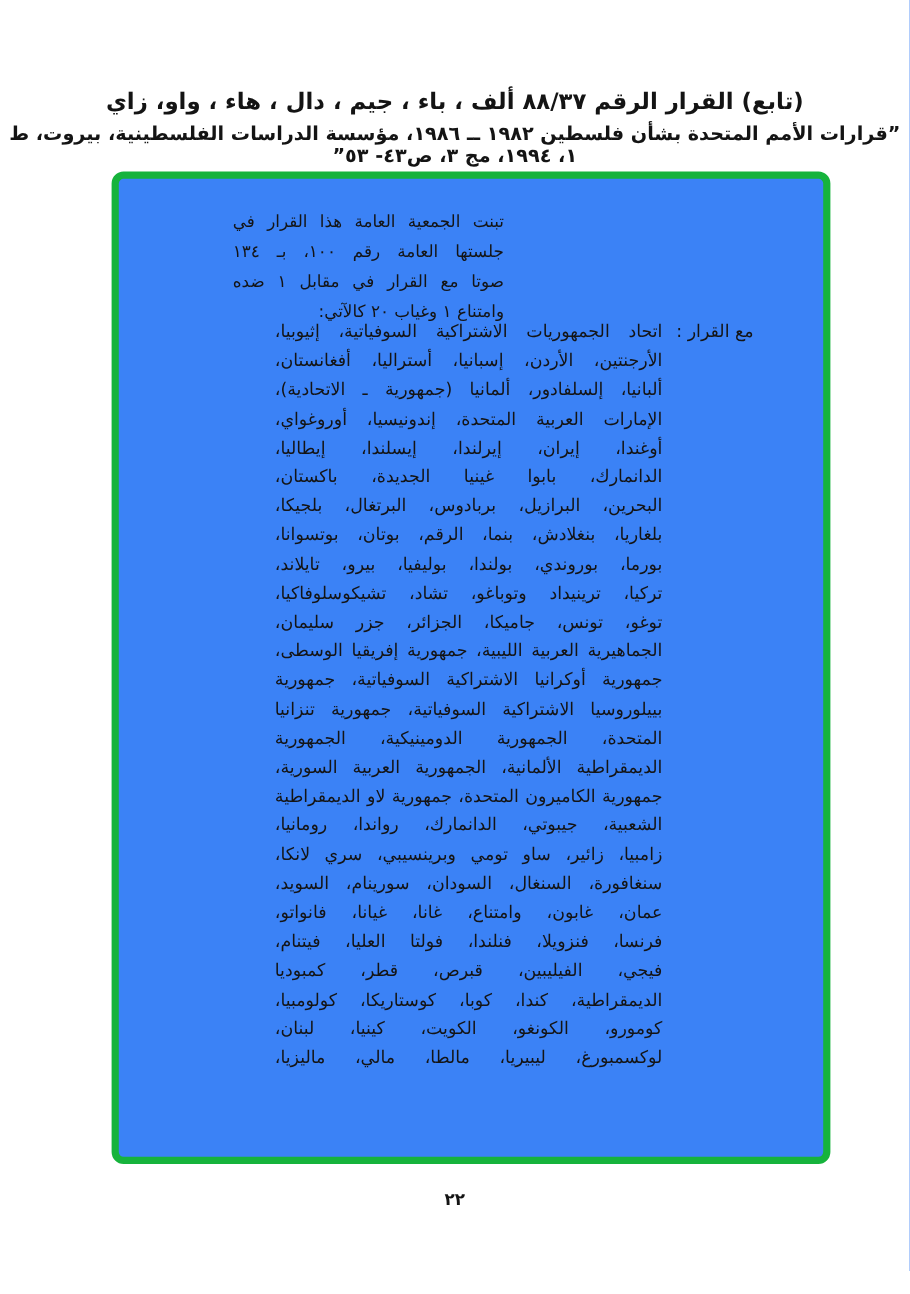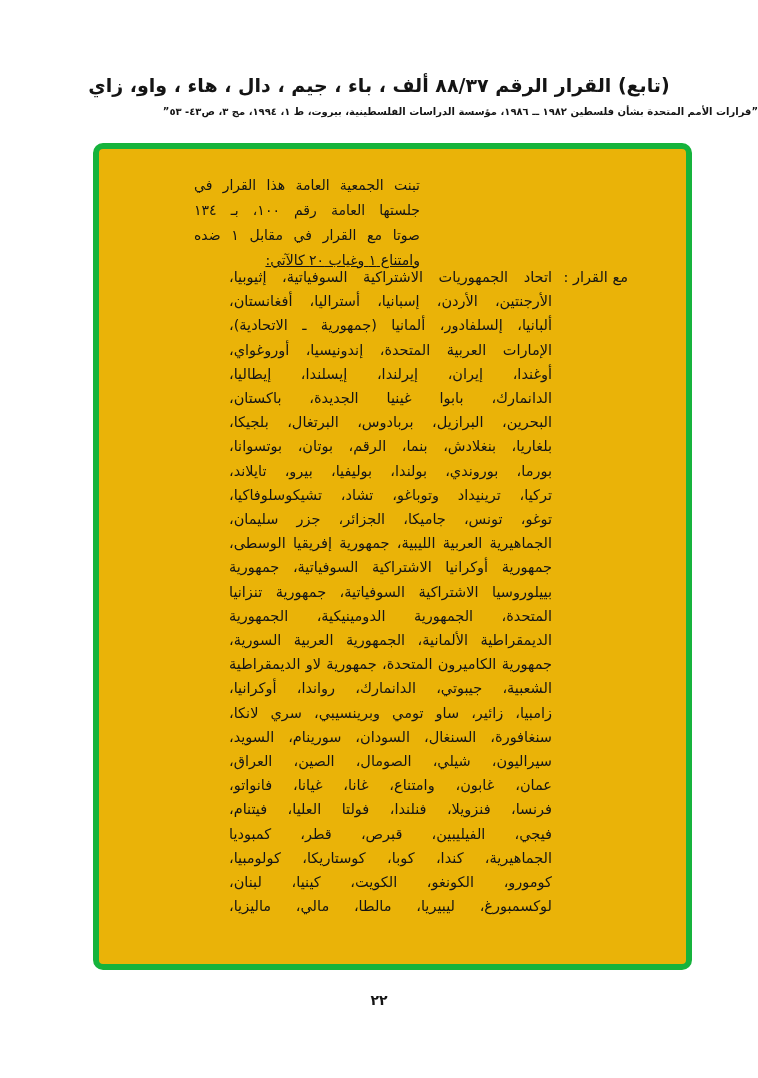--- a/index.html
+++ b/index.html
@@ -9,46 +9,46 @@
     font-family:"DejaVu Sans",sans-serif;
   }
   .title{
     position:absolute;top:73px;left:0;width:758px;
     text-align:center;direction:rtl;
     font-weight:bold;font-size:19px;line-height:24px;
     letter-spacing:0.2px;
   }
   .source{
     position:absolute;top:103px;left:0;width:758px;
-    direction:rtl;
-    font-weight:bold;font-size:10px;line-height:18px;
+    text-align:center;direction:rtl;
+    font-weight:bold;font-size:16px;line-height:18px;
   }
   .resolution-box{
     position:absolute;left:93px;top:143px;width:599px;height:827px;
     box-sizing:border-box;border:6px solid #16B33C;border-radius:10px;
-    background:#eab308;overflow:hidden;
+    background:#3b82f6;overflow:hidden;
   }
   .intro{
     position:absolute;top:24px;right:266px;width:226px;
     direction:rtl;font-size:14px;line-height:25px;
   }
   .vote{
     position:absolute;top:116px;right:58px;width:442px;
     direction:rtl;font-size:14.5px;line-height:24.2px;
   }
   .vote-label{
     position:absolute;right:0;top:0;white-space:nowrap;
   }
   .vote-lines{padding-right:76px;margin-left:43px;}
   .jline{
     text-align:justify;
     text-align-last:justify;
     -moz-text-align-last:justify;
   }
-  .intro .jline:last-child{text-align-last:right;text-decoration:underline;}
+  .intro .jline:last-child{text-align-last:right;}
   .page-number{
     position:absolute;top:992px;left:0;width:758px;
     text-align:center;direction:rtl;
     font-weight:bold;font-size:14px;letter-spacing:5px;
   }
 </style>
 </head>
 <body>
 
 <div class="title" dir="rtl">(تابع) القرار الرقم ٨٨/٣٧ ألف ، باء ، جيم ، دال ، هاء ، واو، زاي</div>
@@ -77,28 +77,27 @@
         <div class="jline">بلغاريا، بنغلادش، بنما، الرقم، بوتان، بوتسوانا،</div>
         <div class="jline">بورما، بوروندي، بولندا، بوليفيا، بيرو، تايلاند،</div>
         <div class="jline">تركيا، ترينيداد وتوباغو، تشاد، تشيكوسلوفاكيا،</div>
         <div class="jline">توغو، تونس، جاميكا، الجزائر، جزر سليمان،</div>
         <div class="jline">الجماهيرية العربية الليبية، جمهورية إفريقيا الوسطى،</div>
         <div class="jline">جمهورية أوكرانيا الاشتراكية السوفياتية، جمهورية</div>
         <div class="jline">بييلوروسيا الاشتراكية السوفياتية، جمهورية تنزانيا</div>
         <div class="jline">المتحدة، الجمهورية الدومينيكية، الجمهورية</div>
         <div class="jline">الديمقراطية الألمانية، الجمهورية العربية السورية،</div>
         <div class="jline">جمهورية الكاميرون المتحدة، جمهورية لاو الديمقراطية</div>
-        <div class="jline">الشعبية، جيبوتي، الدانمارك، رواندا، أوكرانيا،</div>
+        <div class="jline">الشعبية، جيبوتي، الدانمارك، رواندا، رومانيا،</div>
         <div class="jline">زامبيا، زائير، ساو تومي وبرينسيبي، سري لانكا،</div>
         <div class="jline">سنغافورة، السنغال، السودان، سورينام، السويد،</div>
-        <div class="jline">سيراليون، شيلي، الصومال، الصين، العراق،</div>
         <div class="jline">عمان، غابون، وامتناع، غانا، غيانا، فانواتو،</div>
         <div class="jline">فرنسا، فنزويلا، فنلندا، فولتا العليا، فيتنام،</div>
         <div class="jline">فيجي، الفيليبين، قبرص، قطر، كمبوديا</div>
-        <div class="jline">الجماهيرية، كندا، كوبا، كوستاريكا، كولومبيا،</div>
+        <div class="jline">الديمقراطية، كندا، كوبا، كوستاريكا، كولومبيا،</div>
         <div class="jline">كومورو، الكونغو، الكويت، كينيا، لبنان،</div>
         <div class="jline">لوكسمبورغ، ليبيريا، مالطا، مالي، ماليزيا،</div>
       </div>
   </div>
 
 </div>
 
 <div class="page-number" dir="rtl">٢٢</div>
 
 </body></html>

